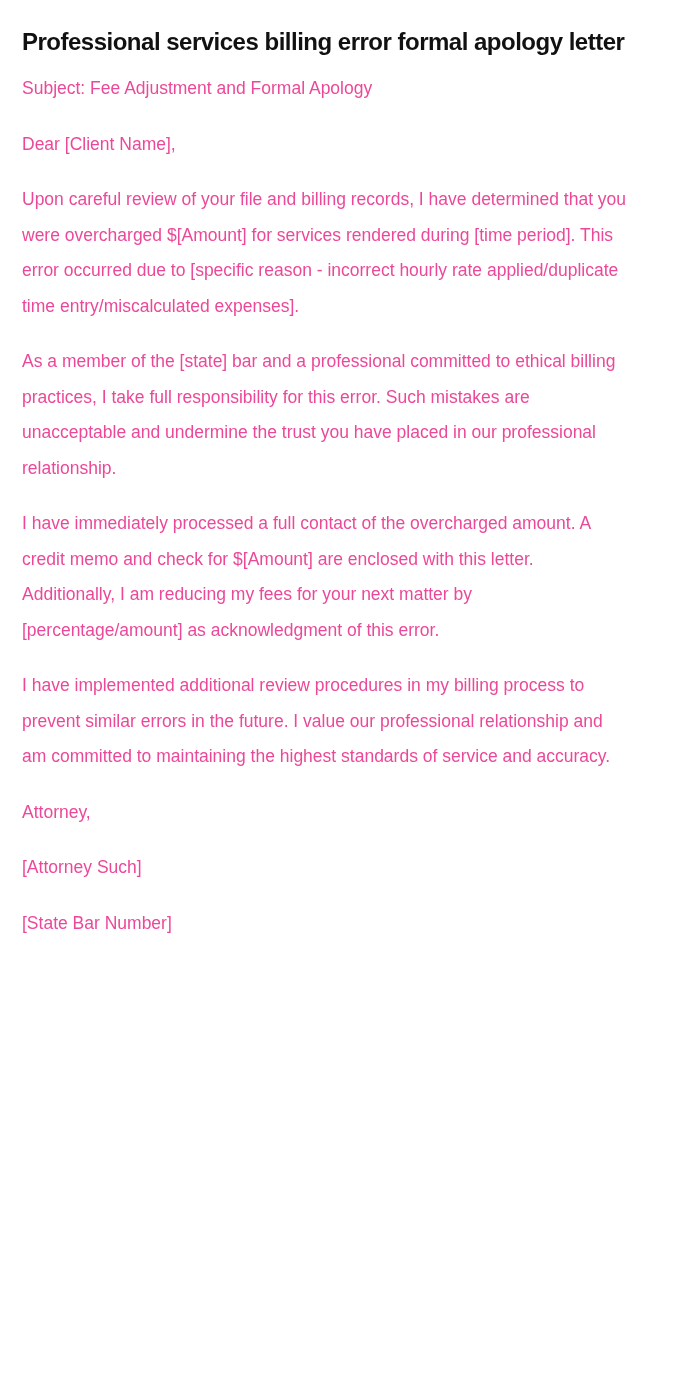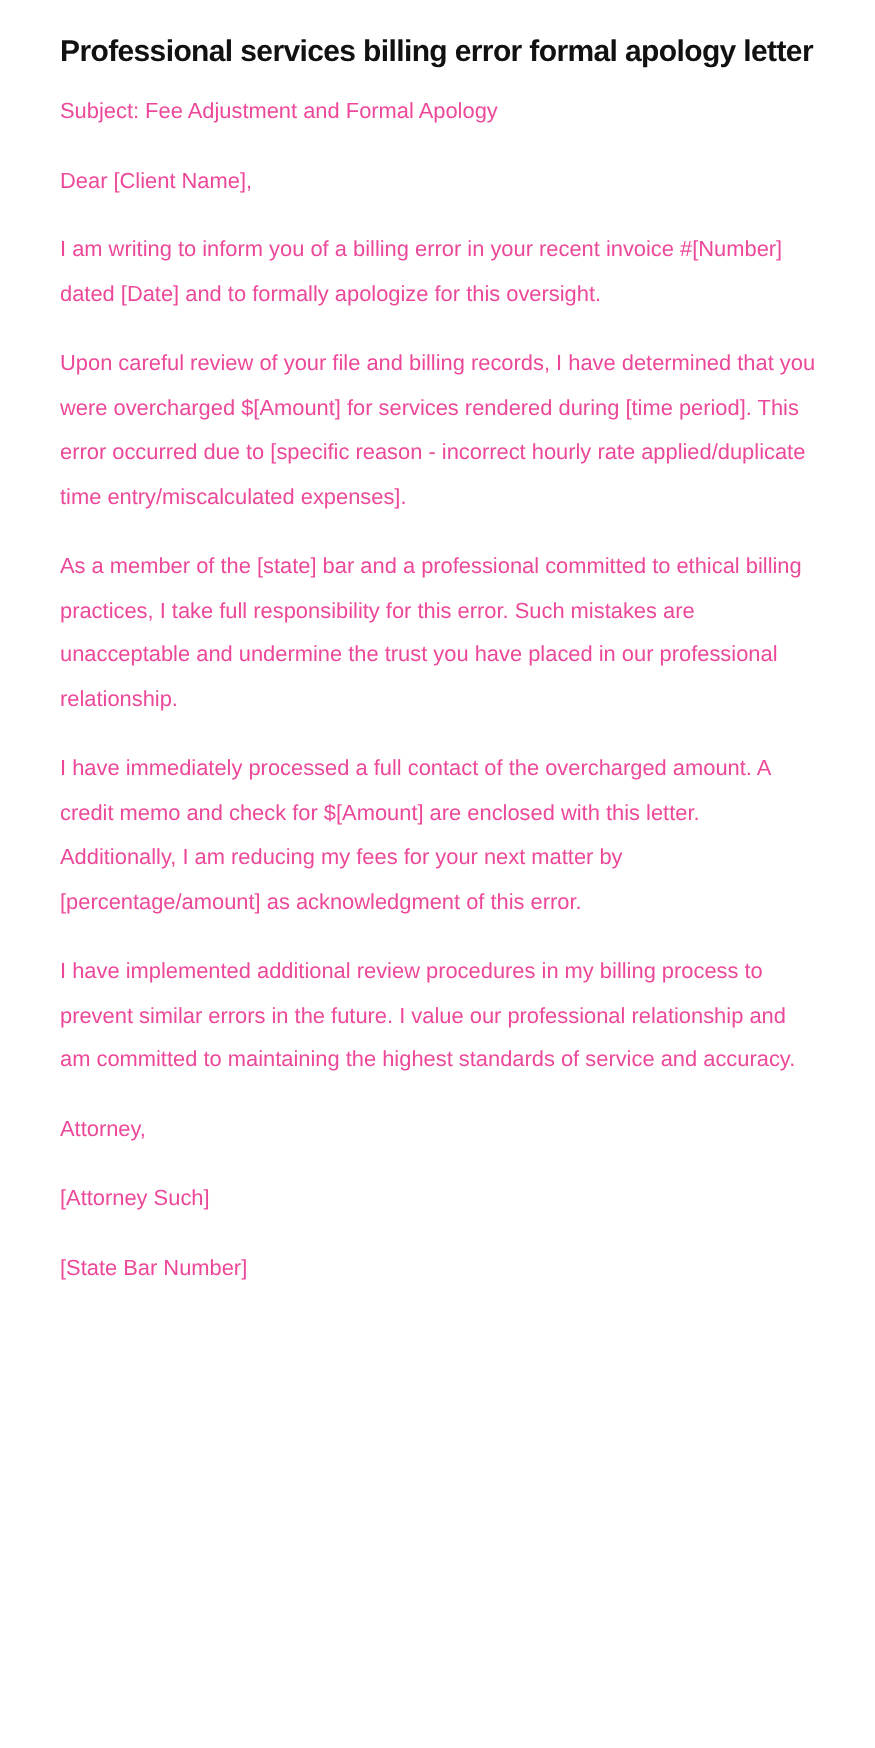--- a/index.html
+++ b/index.html
@@ -10,21 +10,21 @@
   body {
     width: 700px;
     height: 1398px;
     font-family: "Liberation Sans", sans-serif;
     color: #303030;
     overflow: hidden;
   }
   .letter {
     box-sizing: border-box;
     width: 700px;
-    padding: 20px 40px 0 48px;
+    padding: 20px 40px 0 22px;
   }
   .letter h1 {
     margin: 0 0 8px 0;
     max-width: 620px;
     font-size: 24px;
     line-height: 43px;
     font-weight: 700;
     letter-spacing: -0.5px;
     color: #111111;
   }
@@ -37,21 +37,20 @@
     color: #ec4899;
   }
 </style>
 </head>
 <body>
 
 <main class="letter">
   <h1>Professional services billing error formal apology letter</h1>
   <p>Subject: Fee Adjustment and Formal Apology</p>
   <p>Dear [Client Name],</p>
-  <p>I am writing to inform you of a billing error in your recent invoice #[Number] dated [Date] and to formally apologize for this oversight.</p>
   <p>Upon careful review of your file and billing records, I have determined that you were overcharged $[Amount] for services rendered during [time period]. This error occurred due to [specific reason - incorrect hourly rate applied/duplicate time entry/miscalculated expenses].</p>
   <p>As a member of the [state] bar and a professional committed to ethical billing practices, I take full responsibility for this error. Such mistakes are unacceptable and undermine the trust you have placed in our professional relationship.</p>
   <p>I have immediately processed a full contact of the overcharged amount. A credit memo and check for $[Amount] are enclosed with this letter. Additionally, I am reducing my fees for your next matter by [percentage/amount] as acknowledgment of this error.</p>
   <p>I have implemented additional review procedures in my billing process to prevent similar errors in the future. I value our professional relationship and am committed to maintaining the highest standards of service and accuracy.</p>
   <p>Attorney,</p>
   <p>[Attorney Such]</p>
   <p>[State Bar Number]</p>
 </main>
 
 </body></html>

